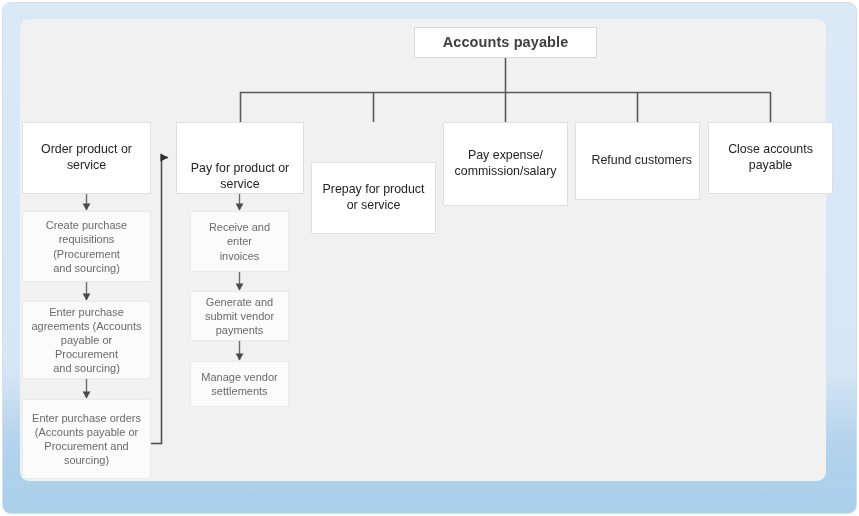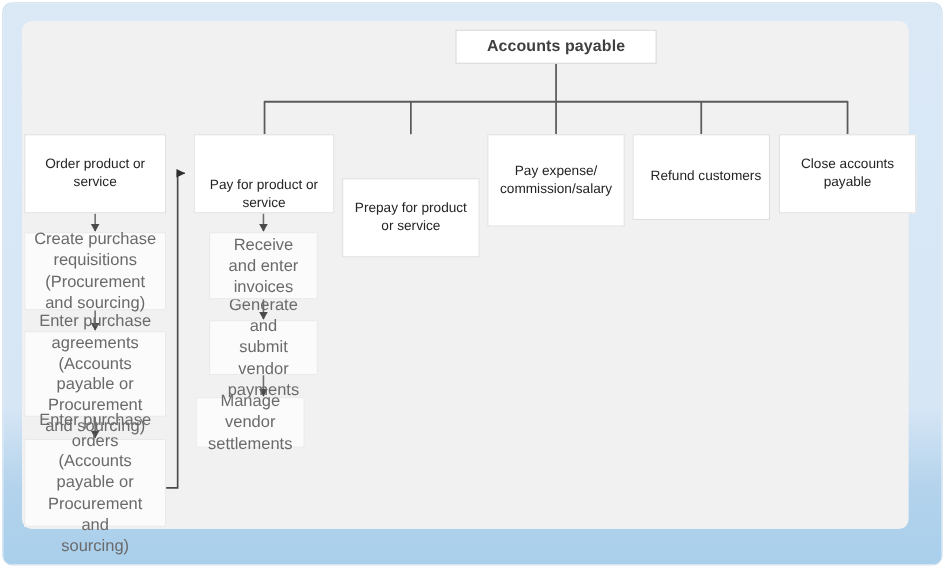--- a/index.html
+++ b/index.html
@@ -80,21 +80,21 @@
 
   .node.level1 {
     border: 1px solid #e0e0e0;
     font-size: 12.4px;
     color: #242424;
   }
 
   .node.level2 {
     border: 1px solid #eaeaea;
     background: #fbfbfb;
-    font-size: 15px;
+    font-size: 11px;
     color: #6a6a6a;
   }
 
   .node .label {
     display: block;
     padding: 0 7px;
     white-space: pre-line;
   }
 </style>
 </head>
@@ -202,18 +202,18 @@
     <span class="label">Generate and
 submit vendor
 payments</span>
   </div>
 
   <div class="node level2" style="left:190px; top:211px; width:99px; height:61px;">
     <span class="label">Receive and enter
 invoices</span>
   </div>
 
-  <div class="node level2" style="left:178px; top:361px; width:99px; height:46px;">
+  <div class="node level2" style="left:190px; top:361px; width:99px; height:46px;">
     <span class="label">Manage vendor
 settlements</span>
   </div>
 
 </div>
 
 </body></html>

